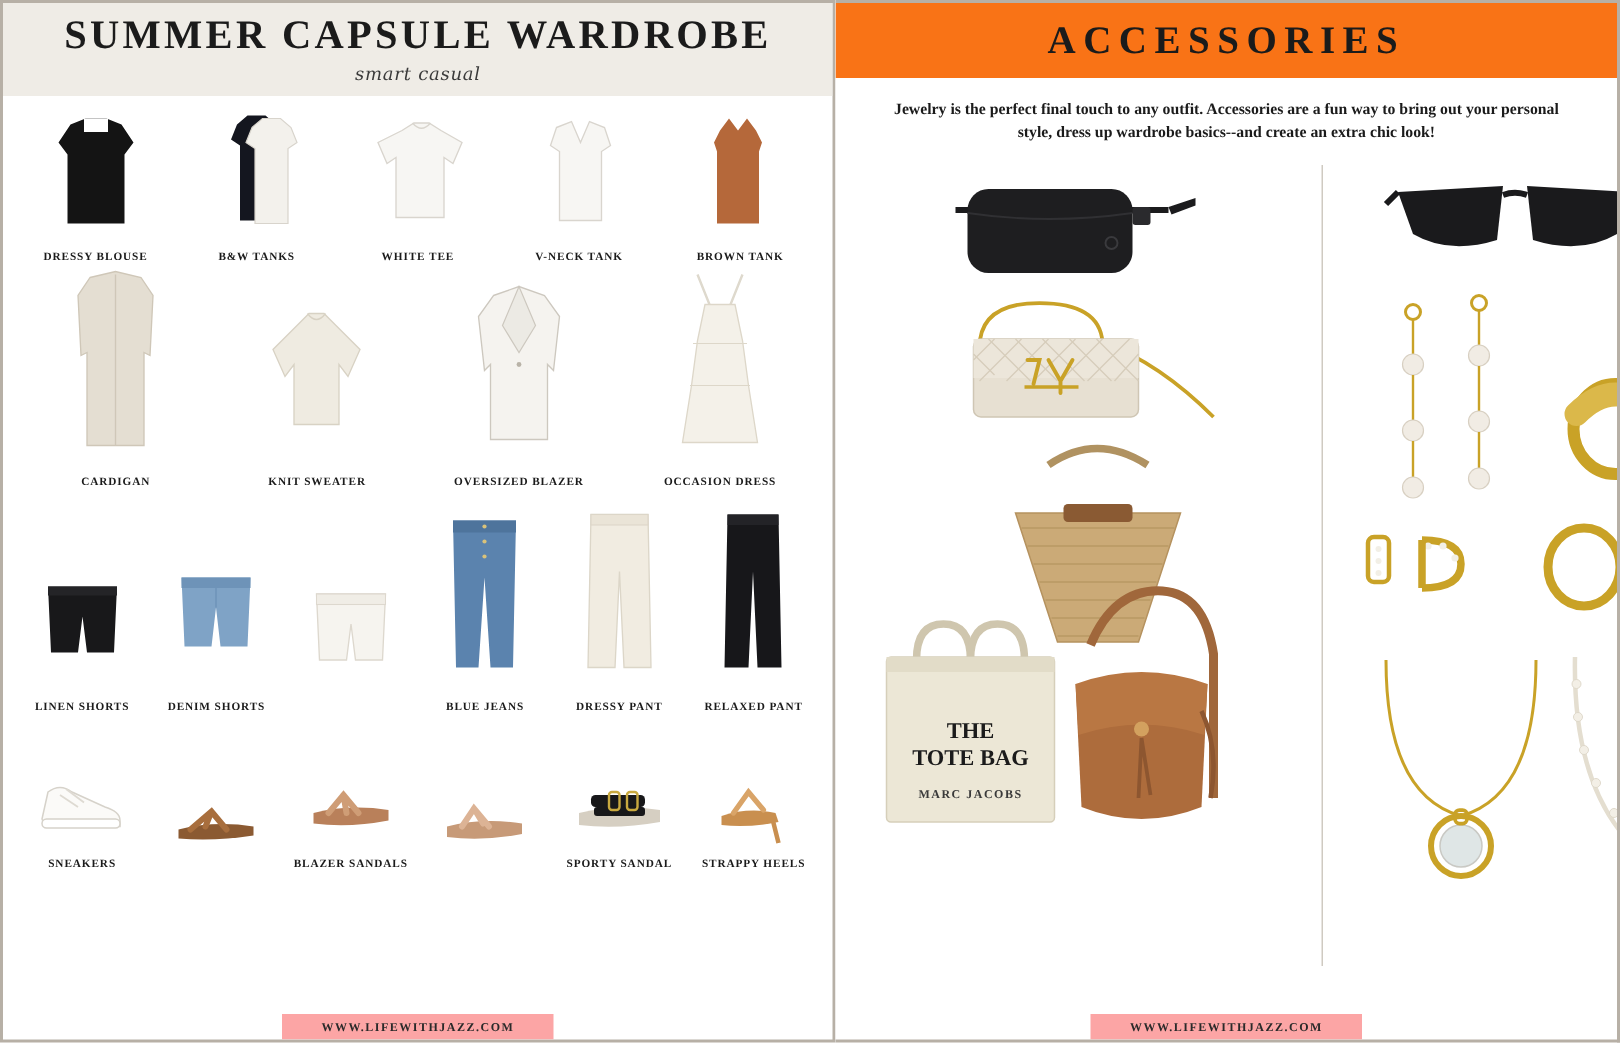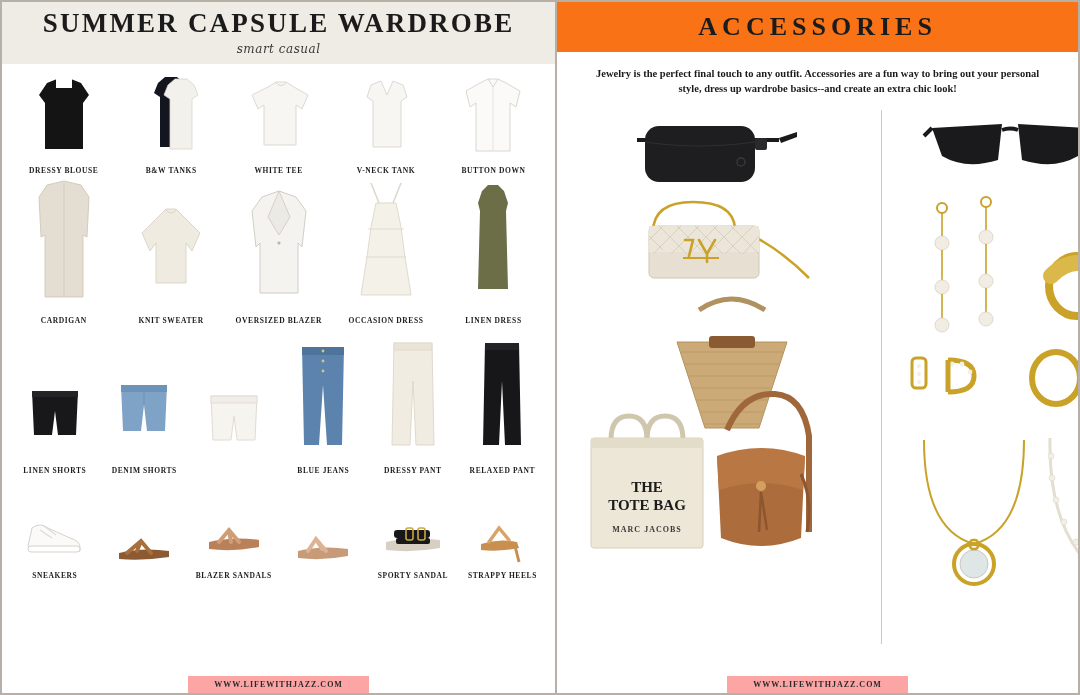--- a/index.html
+++ b/index.html
@@ -162,26 +162,24 @@
           <div class="art">
             <svg width="74" height="86" viewBox="0 0 74 86">
               <path d="M22 12 L32 8 L38 22 L44 8 L54 12 L58 24 L52 28 L52 74 L24 74 L24 28 L18 24 Z" fill="#f7f6f3" stroke="#d9d5ce" stroke-width="0.9"></path>
             </svg>
           </div>
           <div class="label">V-NECK TANK</div>
         </div>
         <div class="cell">
           <div class="art">
             <svg width="74" height="86" viewBox="0 0 74 86">
-              <path d="M24 10 L32 6 L42 6 L50 10 L64 18 L60 34 L54 30 L54 78 L20 78 L20 30 L14 34 L10 18 Z" fill="#fbfaf8" stroke="#d6d2ca" stroke-width="0.9"></path>
-              <path d="M32 6 L37 14 L42 6" fill="none" stroke="#d6d2ca" stroke-width="0.9"></path>
-              <line x1="37" y1="14" x2="37" y2="78" stroke="#e2ded7" stroke-width="0.8"></line>
-            </svg>
-          </div>
-          <div class="label">BUTTON DOWN</div>
+              <path d="M24 14 L30 6 L36 14 L42 6 L48 14 L52 22 L50 28 L50 76 L22 76 L22 28 L20 22 Z" fill="#b5683a"></path>
+            </svg>
+          </div>
+          <div class="label">BROWN TANK</div>
         </div>
       </div>
 
       <div class="row tall">
         <div class="cell">
           <div class="art">
             <svg width="74" height="132" viewBox="0 0 74 132">
               <path d="M20 8 L37 4 L54 8 L62 20 L60 60 L56 58 L56 120 L18 120 L18 58 L14 60 L12 20 Z" fill="#e4ded2" stroke="#cfc7b8" stroke-width="0.9"></path>
               <line x1="37" y1="6" x2="37" y2="120" stroke="#cfc7b8" stroke-width="0.9"></line>
             </svg>
@@ -210,28 +208,20 @@
         <div class="cell">
           <div class="art">
             <svg width="74" height="132" viewBox="0 0 74 132">
               <path d="M22 6 L30 26 M52 6 L44 26" stroke="#ded9cd" stroke-width="1.6" fill="none"></path>
               <path d="M27 26 L47 26 L52 50 L56 80 L62 118 L12 118 L18 80 L22 50 Z" fill="#f4f1e9" stroke="#ddd7c9" stroke-width="0.9"></path>
               <line x1="17" y1="80" x2="57" y2="80" stroke="#ddd7c9" stroke-width="0.8"></line>
               <line x1="19" y1="52" x2="55" y2="52" stroke="#ddd7c9" stroke-width="0.8"></line>
             </svg>
           </div>
           <div class="label">OCCASION DRESS</div>
-        </div>
-        <div class="cell">
-          <div class="art">
-            <svg width="74" height="132" viewBox="0 0 74 132">
-              <path d="M26 14 L32 8 L42 8 L48 14 L52 26 L50 34 L52 112 L22 112 L24 34 L22 26 Z" fill="#6b6e47"></path>
-            </svg>
-          </div>
-          <div class="label">LINEN DRESS</div>
         </div>
       </div>
 
       <div class="row tall">
         <div class="cell">
           <div class="art">
             <svg width="74" height="132" viewBox="0 0 74 132">
               <path d="M14 64 L60 64 L58 108 L40 108 L37 84 L34 108 L16 108 Z" fill="#18181a"></path>
               <rect x="14" y="64" width="46" height="6" fill="#242427"></rect>
             </svg>

